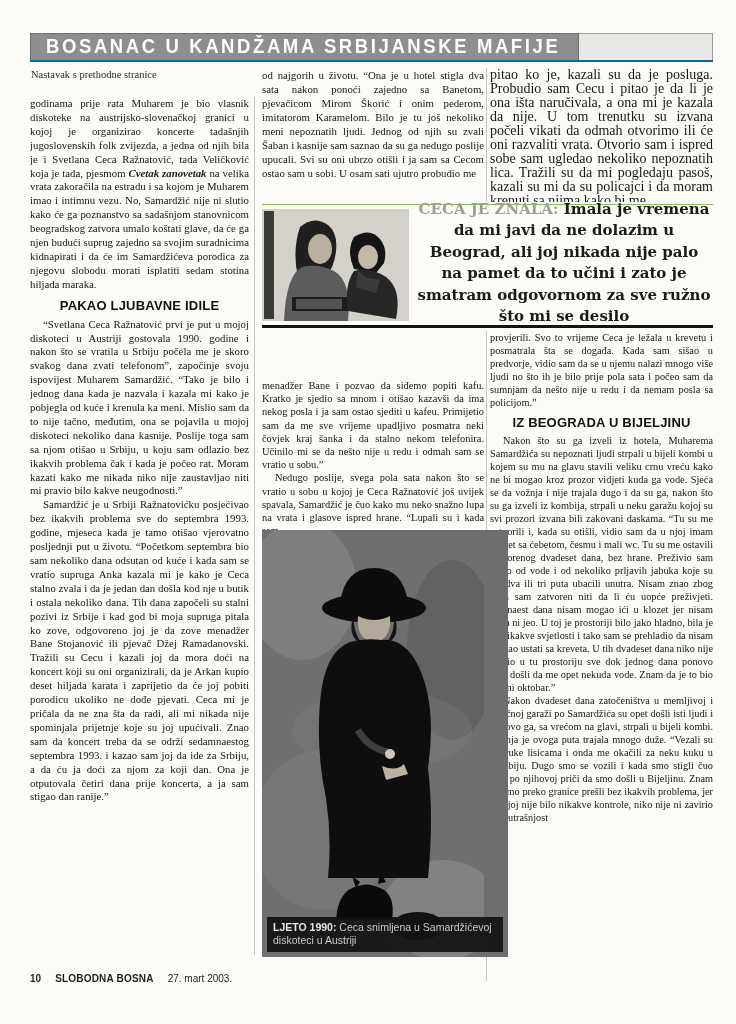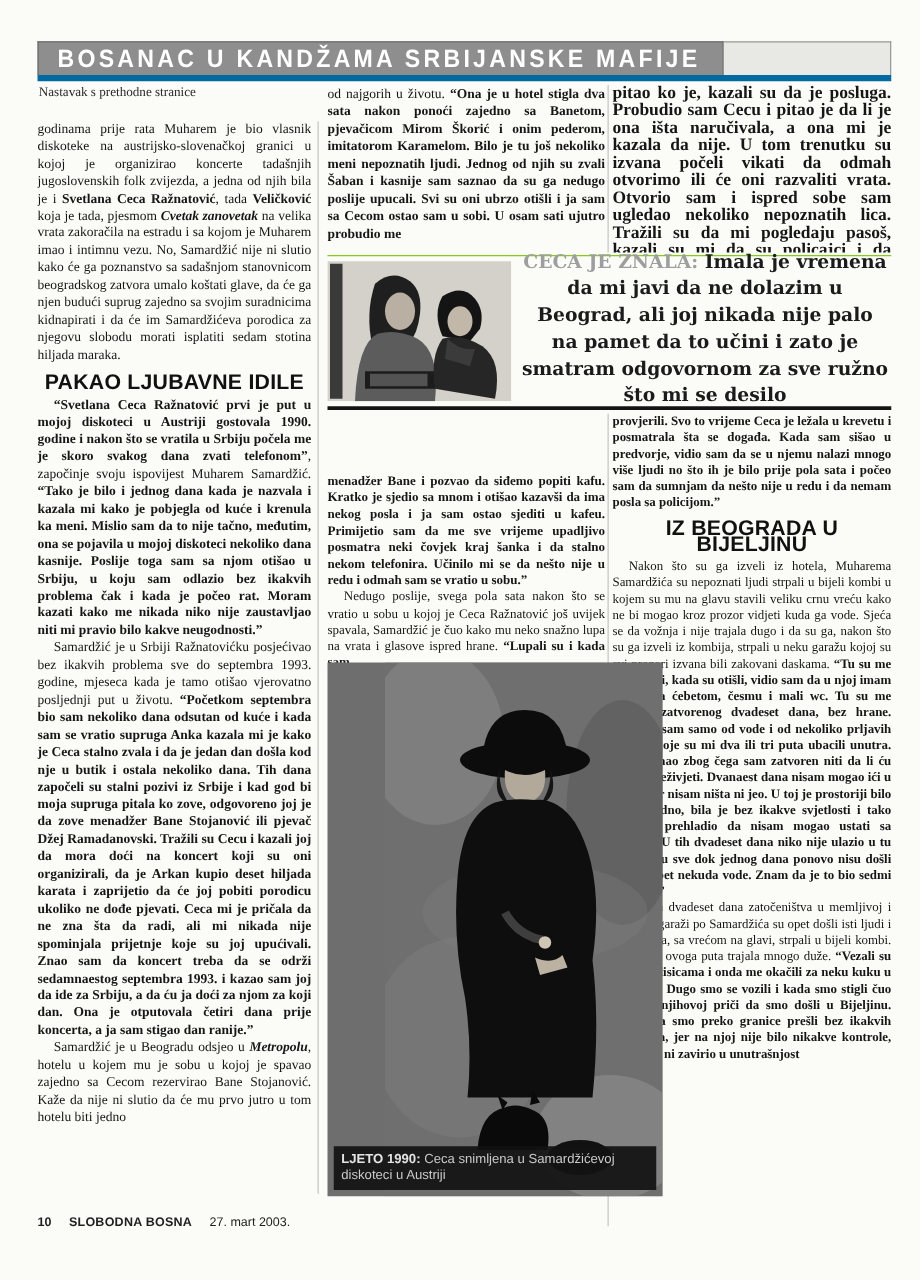--- a/index.html
+++ b/index.html
@@ -1,37 +1,37 @@
 <!DOCTYPE html>
 <html><head>
 <meta charset="utf-8">
 <style>
   html,body{margin:0;padding:0;background:#9a9a9a;}
   .page{position:relative;width:736px;height:1024px;margin:0 auto;background:#fbfbf8;
         overflow:hidden;font-family:"Liberation Serif",serif;color:#161616;}
 
   
   .banner{position:absolute;left:30px;top:33px;width:683px;height:27px;display:flex;
-          border-bottom:5px solid #0369a1;}
+          border-bottom:2px solid #0369a1;}
   .banner-dark{background:#8e8e8e;display:flex;align-items:center;padding:0 18px 0 15px;
                border:1px solid #6f6f6f;border-bottom:none;}
   .banner-light{flex:1;background:#e8e8e5;border:1px solid #9a9a9a;border-left:none;border-bottom:none;}
   .banner-title{color:#ffffff;font-family:"Liberation Sans",sans-serif;font-weight:bold;
                 font-size:18.5px;letter-spacing:2.6px;white-space:nowrap;transform:scaleY(1.08);}
 
   
   .continuation{position:absolute;left:31px;top:69px;font-size:10.5px;color:#2a2a2a;}
 
   
   .bodycol{position:absolute;text-align:justify;overflow:hidden;}
   .bodycol p{margin:0;text-indent:13px;}
   .bodycol p.noindent{text-indent:0;}
-  .bodycol .bseg{font-weight:bold;}
+  .bodycol .bseg{font-weight:normal;}
   .bodycol .iseg{font-style:italic;font-weight:bold;}
-  .col-heading{font-family:"Liberation Sans",sans-serif;font-weight:bold;font-size:17px;
+  .col-heading{font-family:"Liberation Sans",sans-serif;font-weight:bold;font-size:13px;
                letter-spacing:.2px;text-align:center;text-indent:0;margin:7px 0 5px;color:#111;}
   #col1   {left:30px; top:97px; width:219px;font-size:10.8px;line-height:13.9px;max-height:872px;}
   #col2top{left:262px;top:68px; width:222px;font-size:10.8px;line-height:14px;  max-height:134px;}
   #col3top{left:490px;top:68px; width:223px;font-size:14px;line-height:14px;  max-height:134px;}
   #col2mid{left:262px;top:331px;width:222px;font-size:10.4px;line-height:13.2px;max-height:194px;margin-top:48px;}
   #col3mid{left:490px;top:331px;width:223px;font-size:10.3px;line-height:13px;  max-height:660px;}
 
   
   .vrule{position:absolute;width:1px;background:#c6c6c3;}
   #vr1 {left:254px;top:97px; height:858px;}
@@ -43,21 +43,21 @@
                border-top:1px solid #84cc16;border-bottom:3px solid #141414;
                display:flex;align-items:stretch;background:#fbfbf8;}
   .quote-photo{width:147px;height:112px;margin-top:4px;flex:0 0 auto;}
   .quote-photo svg{display:block;}
   .quote-text{flex:1;display:flex;align-items:center;justify-content:center;text-align:center;
               font-family:"DejaVu Serif",serif;font-weight:bold;font-size:15px;line-height:21.5px;
               color:#1b1b1b;padding:2px 2px 6px 8px;}
   .quote-label{color:#9e9e9e;}
 
   
-  .photo2{position:absolute;left:262px;top:530px;width:222px;height:427px;background:#6e6e6e;padding-left:46px;}
+  .photo2{position:absolute;left:262px;top:530px;width:246px;height:427px;background:#6e6e6e;}
   .photo2 svg{display:block;}
   .photo-caption{position:absolute;left:5px;right:5px;bottom:5px;background:rgba(18,18,18,.93);
                  color:#c9c9c9;font-family:"Liberation Sans",sans-serif;font-size:10.5px;
                  line-height:13px;padding:4px 6px 5px;}
   .caption-label{font-weight:bold;color:#e3e3e3;}
 
   
   .footer{position:absolute;left:30px;top:973px;font-family:"Liberation Sans",sans-serif;
           font-size:10px;color:#1f1f1f;background:#fbfbf8;padding-right:8px;}
   .footer .pgnum{font-weight:bold;margin-right:14px;}
@@ -79,21 +79,20 @@
 
   <div class="vrule" id="vr1"></div>
   <div class="vrule" id="vr2a"></div>
   <div class="vrule" id="vr2b"></div>
 
   <div class="bodycol" id="col1">
       <p class="para noindent"><span>godinama prije rata Muharem je bio vlasnik diskoteke na austrijsko-slovenačkoj granici u kojoj je organizirao koncerte tadašnjih jugoslovenskih folk zvijezda, a jedna od njih bila je i </span><span class="bseg">Svetlana Ceca Ražnatović</span><span>, tada </span><span class="bseg">Veličković</span><span> koja je tada, pjesmom </span><span class="iseg">Cvetak zanovetak</span><span> na velika vrata zakoračila na estradu i sa kojom je Muharem imao i intimnu vezu. No, Samardžić nije ni slutio kako će ga poznanstvo sa sadašnjom stanovnicom beogradskog zatvora umalo koštati glave, da će ga njen budući suprug zajedno sa svojim suradnicima kidnapirati i da će im Samardžićeva porodica za njegovu slobodu morati isplatiti sedam stotina hiljada maraka.</span></p>
       <div class="col-heading">PAKAO LJUBAVNE IDILE</div>
       <p class="para"><span class="bseg">“Svetlana Ceca Ražnatović prvi je put u mojoj diskoteci u Austriji gostovala 1990. godine i nakon što se vratila u Srbiju počela me je skoro svakog dana zvati telefonom”</span><span>, započinje svoju ispovijest Muharem Samardžić. </span><span class="bseg">“Tako je bilo i jednog dana kada je nazvala i kazala mi kako je pobjegla od kuće i krenula ka meni. Mislio sam da to nije tačno, međutim, ona se pojavila u mojoj diskoteci nekoliko dana kasnije. Poslije toga sam sa njom otišao u Srbiju, u koju sam odlazio bez ikakvih problema čak i kada je počeo rat. Moram kazati kako me nikada niko nije zaustavljao niti mi pravio bilo kakve neugodnosti.”</span></p>
       <p class="para"><span>Samardžić je u Srbiji Ražnatovićku posjećivao bez ikakvih problema sve do septembra 1993. godine, mjeseca kada je tamo otišao vjerovatno posljednji put u životu. </span><span class="bseg">“Početkom septembra bio sam nekoliko dana odsutan od kuće i kada sam se vratio supruga Anka kazala mi je kako je Ceca stalno zvala i da je jedan dan došla kod nje u butik i ostala nekoliko dana. Tih dana započeli su stalni pozivi iz Srbije i kad god bi moja supruga pitala ko zove, odgovoreno joj je da zove menadžer Bane Stojanović ili pjevač Džej Ramadanovski. Tražili su Cecu i kazali joj da mora doći na koncert koji su oni organizirali, da je Arkan kupio deset hiljada karata i zaprijetio da će joj pobiti porodicu ukoliko ne dođe pjevati. Ceca mi je pričala da ne zna šta da radi, ali mi nikada nije spominjala prijetnje koje su joj upućivali. Znao sam da koncert treba da se održi sedamnaestog septembra 1993. i kazao sam joj da ide za Srbiju, a da ću ja doći za njom za koji dan. Ona je otputovala četiri dana prije koncerta, a ja sam stigao dan ranije.”</span></p>
-      <p class="para"><span>Samardžić je u Beogradu odsjeo u </span><span class="iseg">Metropolu</span><span>, hotelu u kojem mu je sobu u kojoj je spavao zajedno sa Cecom rezervirao Bane Stojanović. Kaže da nije ni slutio da će mu prvo jutro u tom hotelu biti jedno</span></p>
     </div>
   <div class="bodycol" id="col2top">
       <p class="para noindent"><span>od najgorih u životu. </span><span class="bseg">“Ona je u hotel stigla dva sata nakon ponoći zajedno sa Banetom, pjevačicom Mirom Škorić i onim pederom, imitatorom Karamelom. Bilo je tu još nekoliko meni nepoznatih ljudi. Jednog od njih su zvali Šaban i kasnije sam saznao da su ga nedugo poslije upucali. Svi su oni ubrzo otišli i ja sam sa Cecom ostao sam u sobi. U osam sati ujutro probudio me</span></p>
     </div>
   <div class="bodycol" id="col3top">
       <p class="para noindent"><span class="bseg">pitao ko je, kazali su da je posluga. Probudio sam Cecu i pitao je da li je ona išta naručivala, a ona mi je kazala da nije. U tom trenutku su izvana počeli vikati da odmah otvorimo ili će oni razvaliti vrata. Otvorio sam i ispred sobe sam ugledao nekoliko nepoznatih lica. Tražili su da mi pogledaju pasoš, kazali su mi da su policajci i da moram krenuti sa njima kako bi me</span></p>
     </div>
   <div class="bodycol" id="col2mid">
       <p class="para noindent"><span class="bseg">menadžer Bane i pozvao da siđemo popiti kafu. Kratko je sjedio sa mnom i otišao kazavši da ima nekog posla i ja sam ostao sjediti u kafeu. Primijetio sam da me sve vrijeme upadljivo posmatra neki čovjek kraj šanka i da stalno nekom telefonira. Učinilo mi se da nešto nije u redu i odmah sam se vratio u sobu.”</span></p>
       <p class="para"><span>Nedugo poslije, svega pola sata nakon što se vratio u sobu u kojoj je Ceca Ražnatović još uvijek spavala, Samardžić je čuo kako mu neko snažno lupa na vrata i glasove ispred hrane. </span><span class="bseg">“Lupali su i kada sam</span></p>

